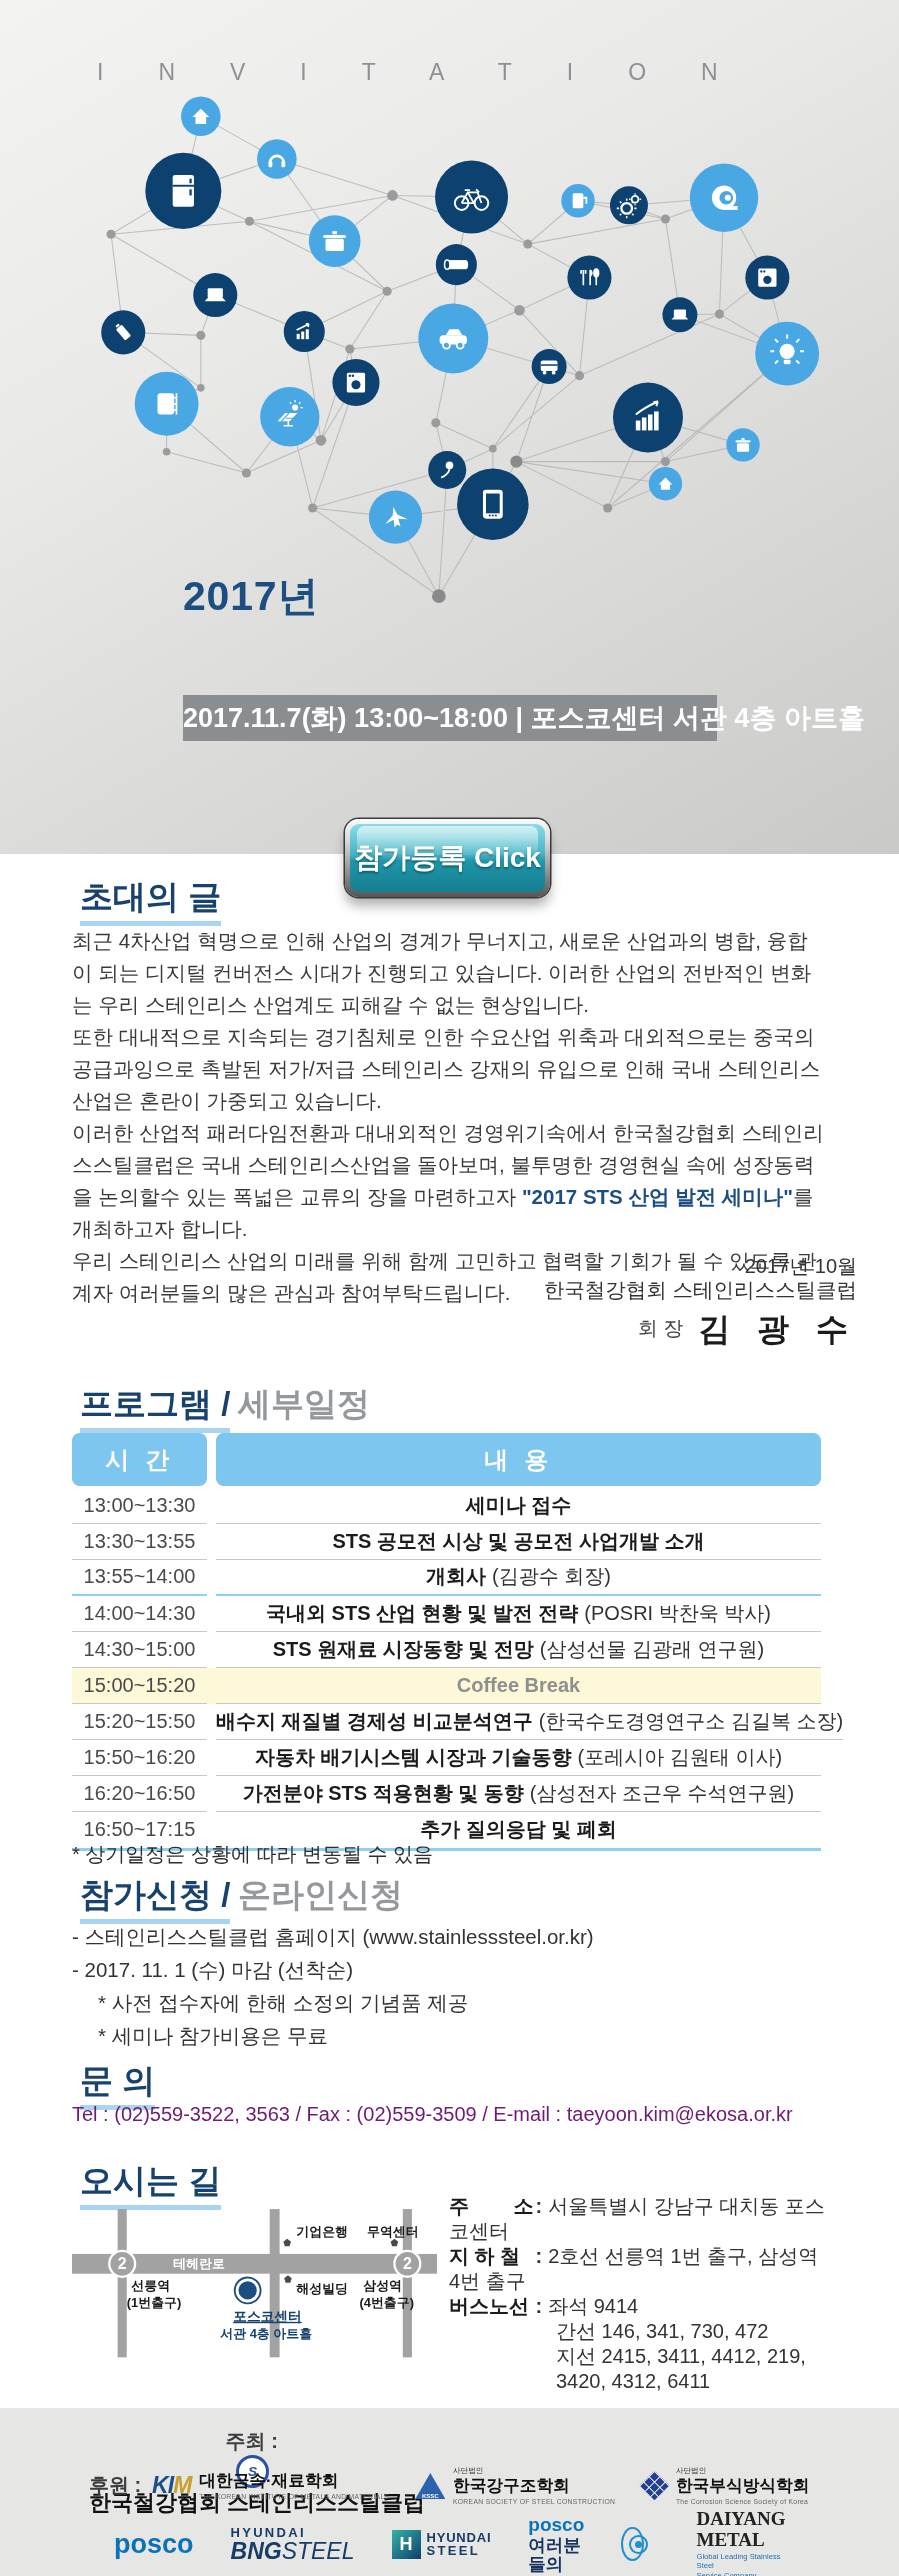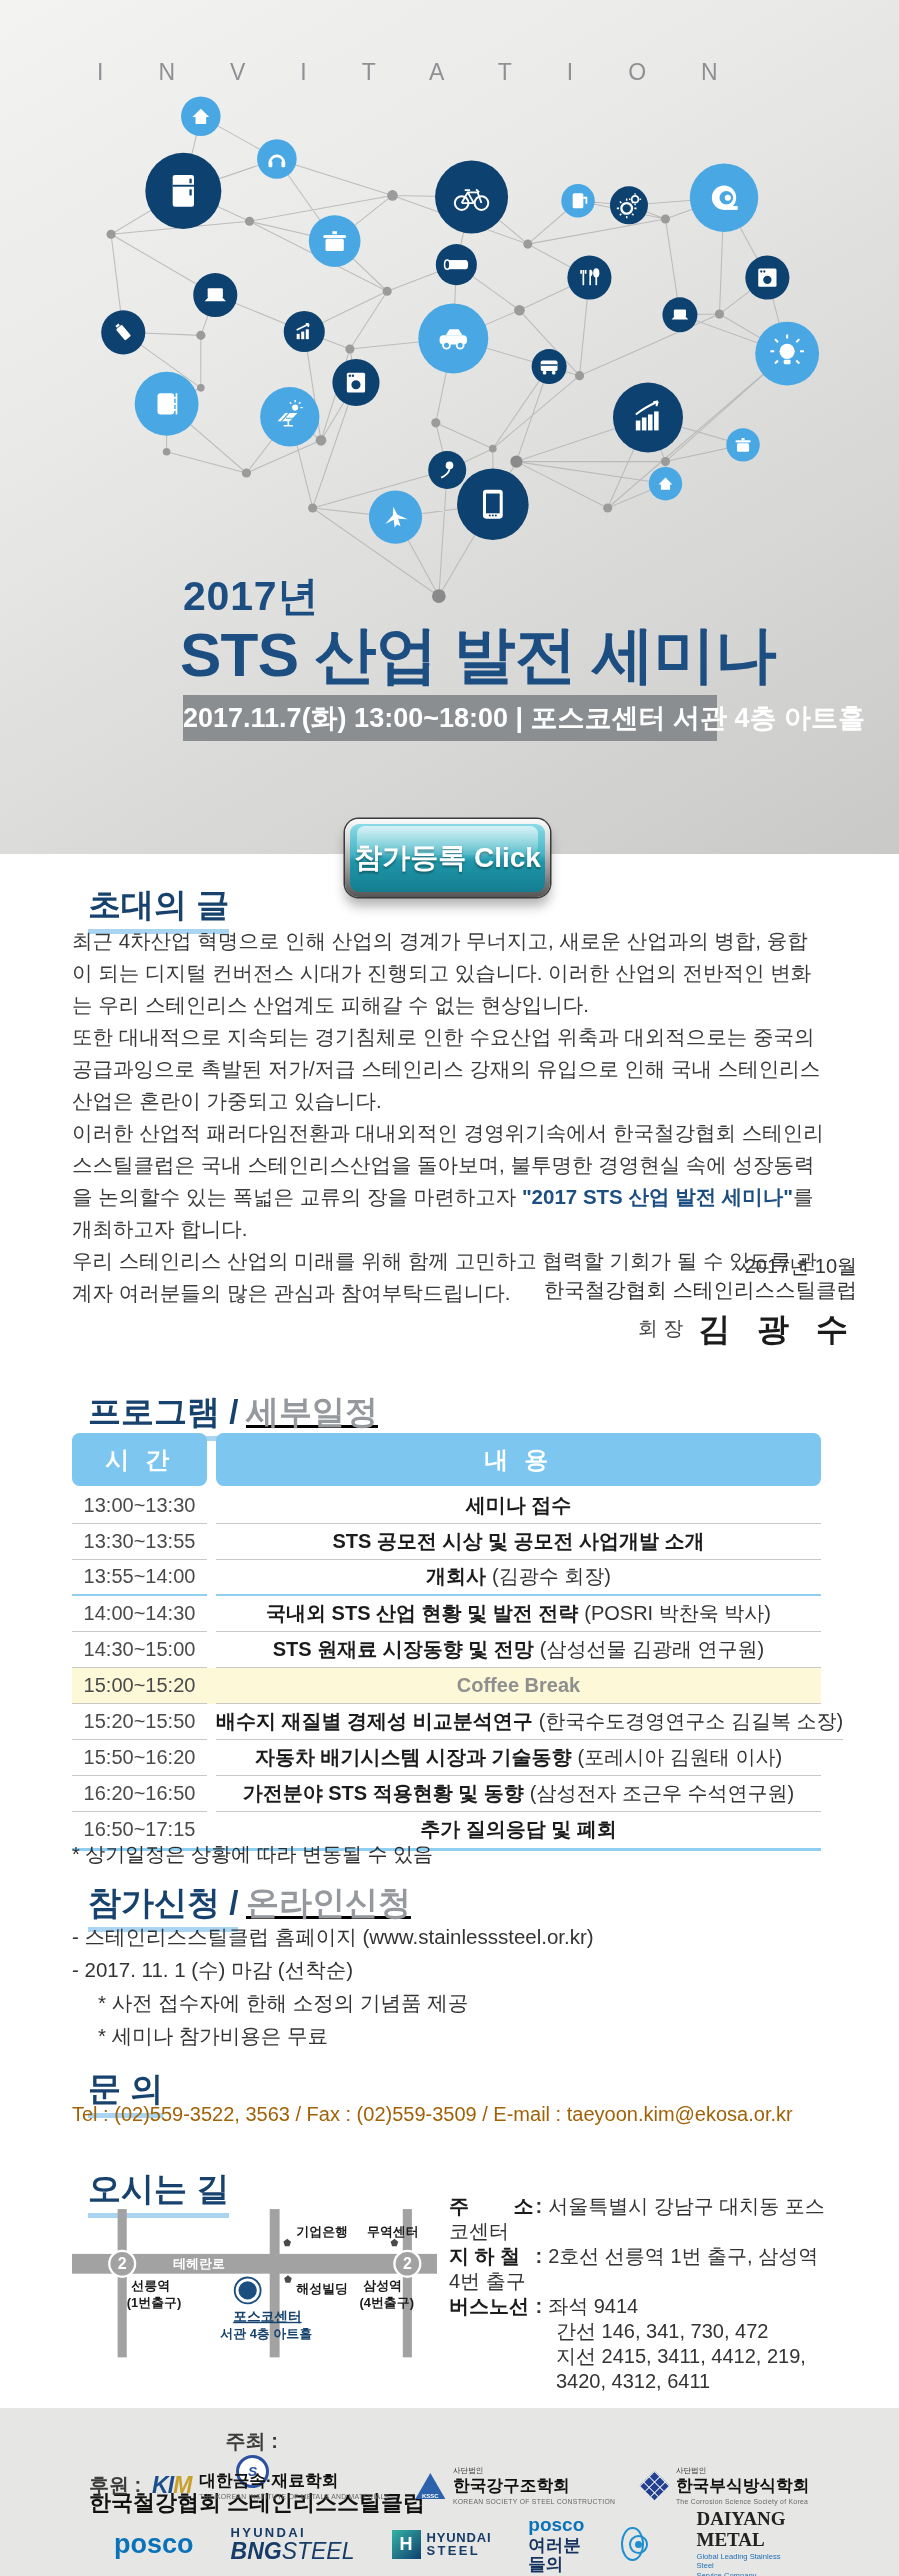--- a/index.html
+++ b/index.html
@@ -22,21 +22,21 @@
             border-radius:13.7px;background:linear-gradient(180deg,#fbfbfb 0%,#d6d6d6 30%,#8e8e8e 70%,#555 100%);
             box-shadow:0 0 0 1.5px #3a3a3a,0 9px 12px rgba(0,0,0,.30);}
   .register-inner{position:relative;width:100%;height:100%;border-radius:9px;overflow:hidden;
             background:linear-gradient(180deg,#8adce6 0%,#45b3c4 45%,#1f96a9 55%,#157e91 100%);
             color:#fff;font-size:28px;font-weight:800;display:flex;align-items:center;justify-content:center;
             text-shadow:0 1.5px 2.3px rgba(0,0,0,.35);}
   .register-inner::before{content:"";position:absolute;left:4%;top:4%;width:92%;height:42%;
             background:linear-gradient(180deg,rgba(255,255,255,.65),rgba(255,255,255,.08));border-radius:7.6px;}
 
   
-  .sec-h{position:absolute;left:72px;margin:16px;font-size:33px;font-weight:800;line-height:1;white-space:nowrap;text-decoration:underline;}
+  .sec-h{position:absolute;left:72px;margin:8px;font-size:33px;font-weight:800;line-height:1;white-space:nowrap;}
   .sec-h .hl{color:#17426e;display:inline-block;border-bottom:5.3px solid #a9d5f2;padding-bottom:8.4px;}
   .sec-h .sub{color:#95999d;font-weight:700;margin-left:7.6px;}
 
   .invite-body{position:absolute;left:72px;top:925px;width:753px;font-size:20.5px;line-height:32px;color:#3a3a3a;}
   .invite-body p{margin:0;}
   .invite-body .hl-strong{color:#1d4e82;font-weight:800;}
 
   .signoff{position:absolute;right:78px;top:1255px;text-align:right;color:#333;}
   .signoff .s1{font-size:20px;line-height:23px;}
   .signoff .s2{font-size:20.5px;line-height:24px;}
@@ -58,21 +58,21 @@
   .trow.sep-blue .tc{border-bottom:2.3px solid #8fd0f2;}
   .trow.coffee{background:#fcf8d8;}
   .trow.coffee .cont{color:#8f8f8f;font-weight:700;}
   .trow.last{border-bottom:3px solid #8fd0f2;}
   .trow.last .tc{border-bottom:none;}
   .footnote{position:absolute;left:72px;top:1841px;font-size:20px;color:#2e2e2e;}
 
   
   .apply-list{position:absolute;left:72px;top:1920px;font-size:20.5px;color:#333;line-height:33px;}
   .apply-list .sub{padding-left:26px;}
-  .inq-line{position:absolute;left:72px;top:2103px;font-size:20px;color:#a16207;}
+  .inq-line{position:absolute;left:72px;top:2103px;font-size:20px;color:#701a75;}
 
   
   .map{position:absolute;left:72px;top:2205px;}
   .addr{position:absolute;left:449px;top:2194px;width:380px;color:#333;font-size:20px;line-height:25px;}
   .addr .lbl{font-weight:800;color:#1b1b1b;white-space:pre;display:inline-block;min-width:85px;}
   .addr .colon{font-weight:800;margin:0 6px 0 1.5px;}
   .addr .cont2{padding-left:107px;}
   .addr .pnote{margin-top:10.7px;}
   .addr .pnote2{padding-left:15px;}
 
@@ -352,21 +352,20 @@
           <circle cx="0" cy="15" r="1.3" fill="#0d416f"></circle>
           <circle cx="4" cy="15" r="1.3" fill="#0d416f"></circle>
         </g>
       <g transform="translate(520,680) rotate(-12)">
         <circle r="35" fill="#49a8e4" transform="rotate(12)"></circle>
         <path d="M0,-14 L3,-3 L15,6 L3,3 L4,13 L0,10 L-4,13 L-3,3 L-15,6 L-3,-3 Z" fill="#fff"></path>
         </g>
     </svg>
 
     <div class="year-line">2017년</div>
-    <h1 class="main-title">STS 산업 발전 세미나</h1>
     <div class="banner">2017.11.7(화) 13:00~18:00 | 포스코센터 서관 4층 아트홀</div>
   </header>
 
   <button class="register">
     <span class="register-inner">참가등록 Click</span>
   </button>
 
   <h2 class="sec-h" style="top:872px;">
     <span class="hl">초대의 글</span>
   </h2>

